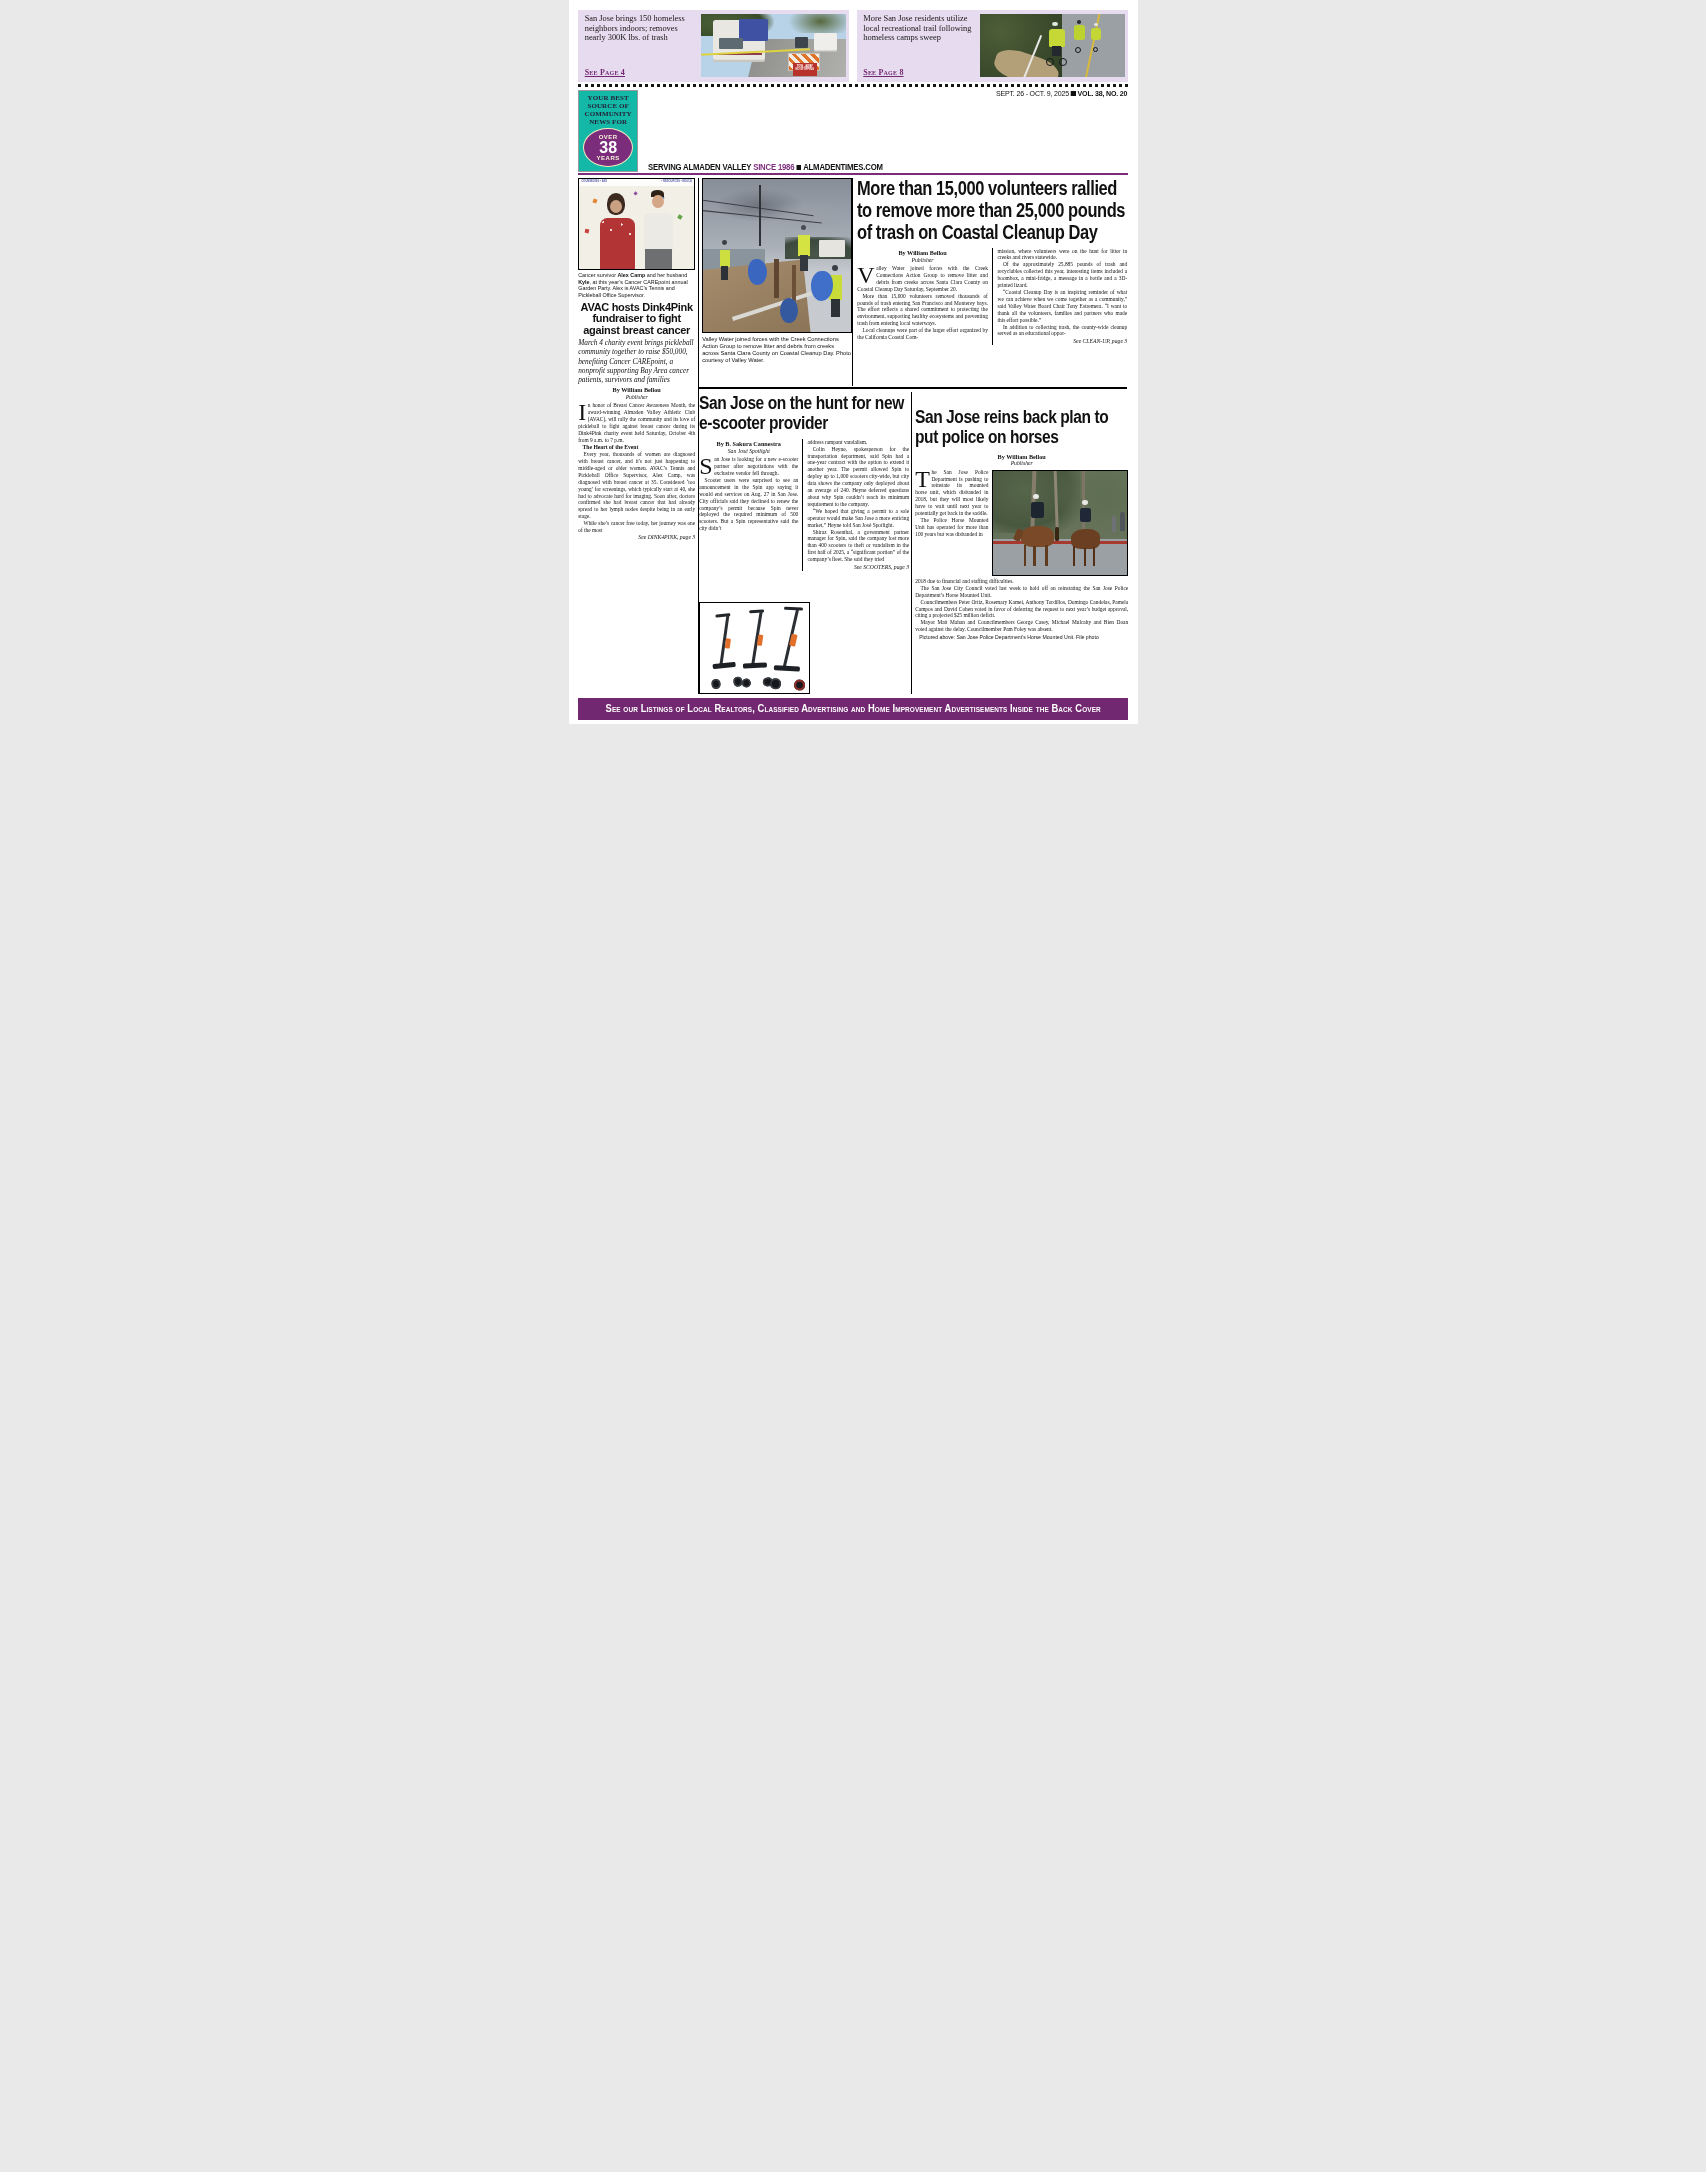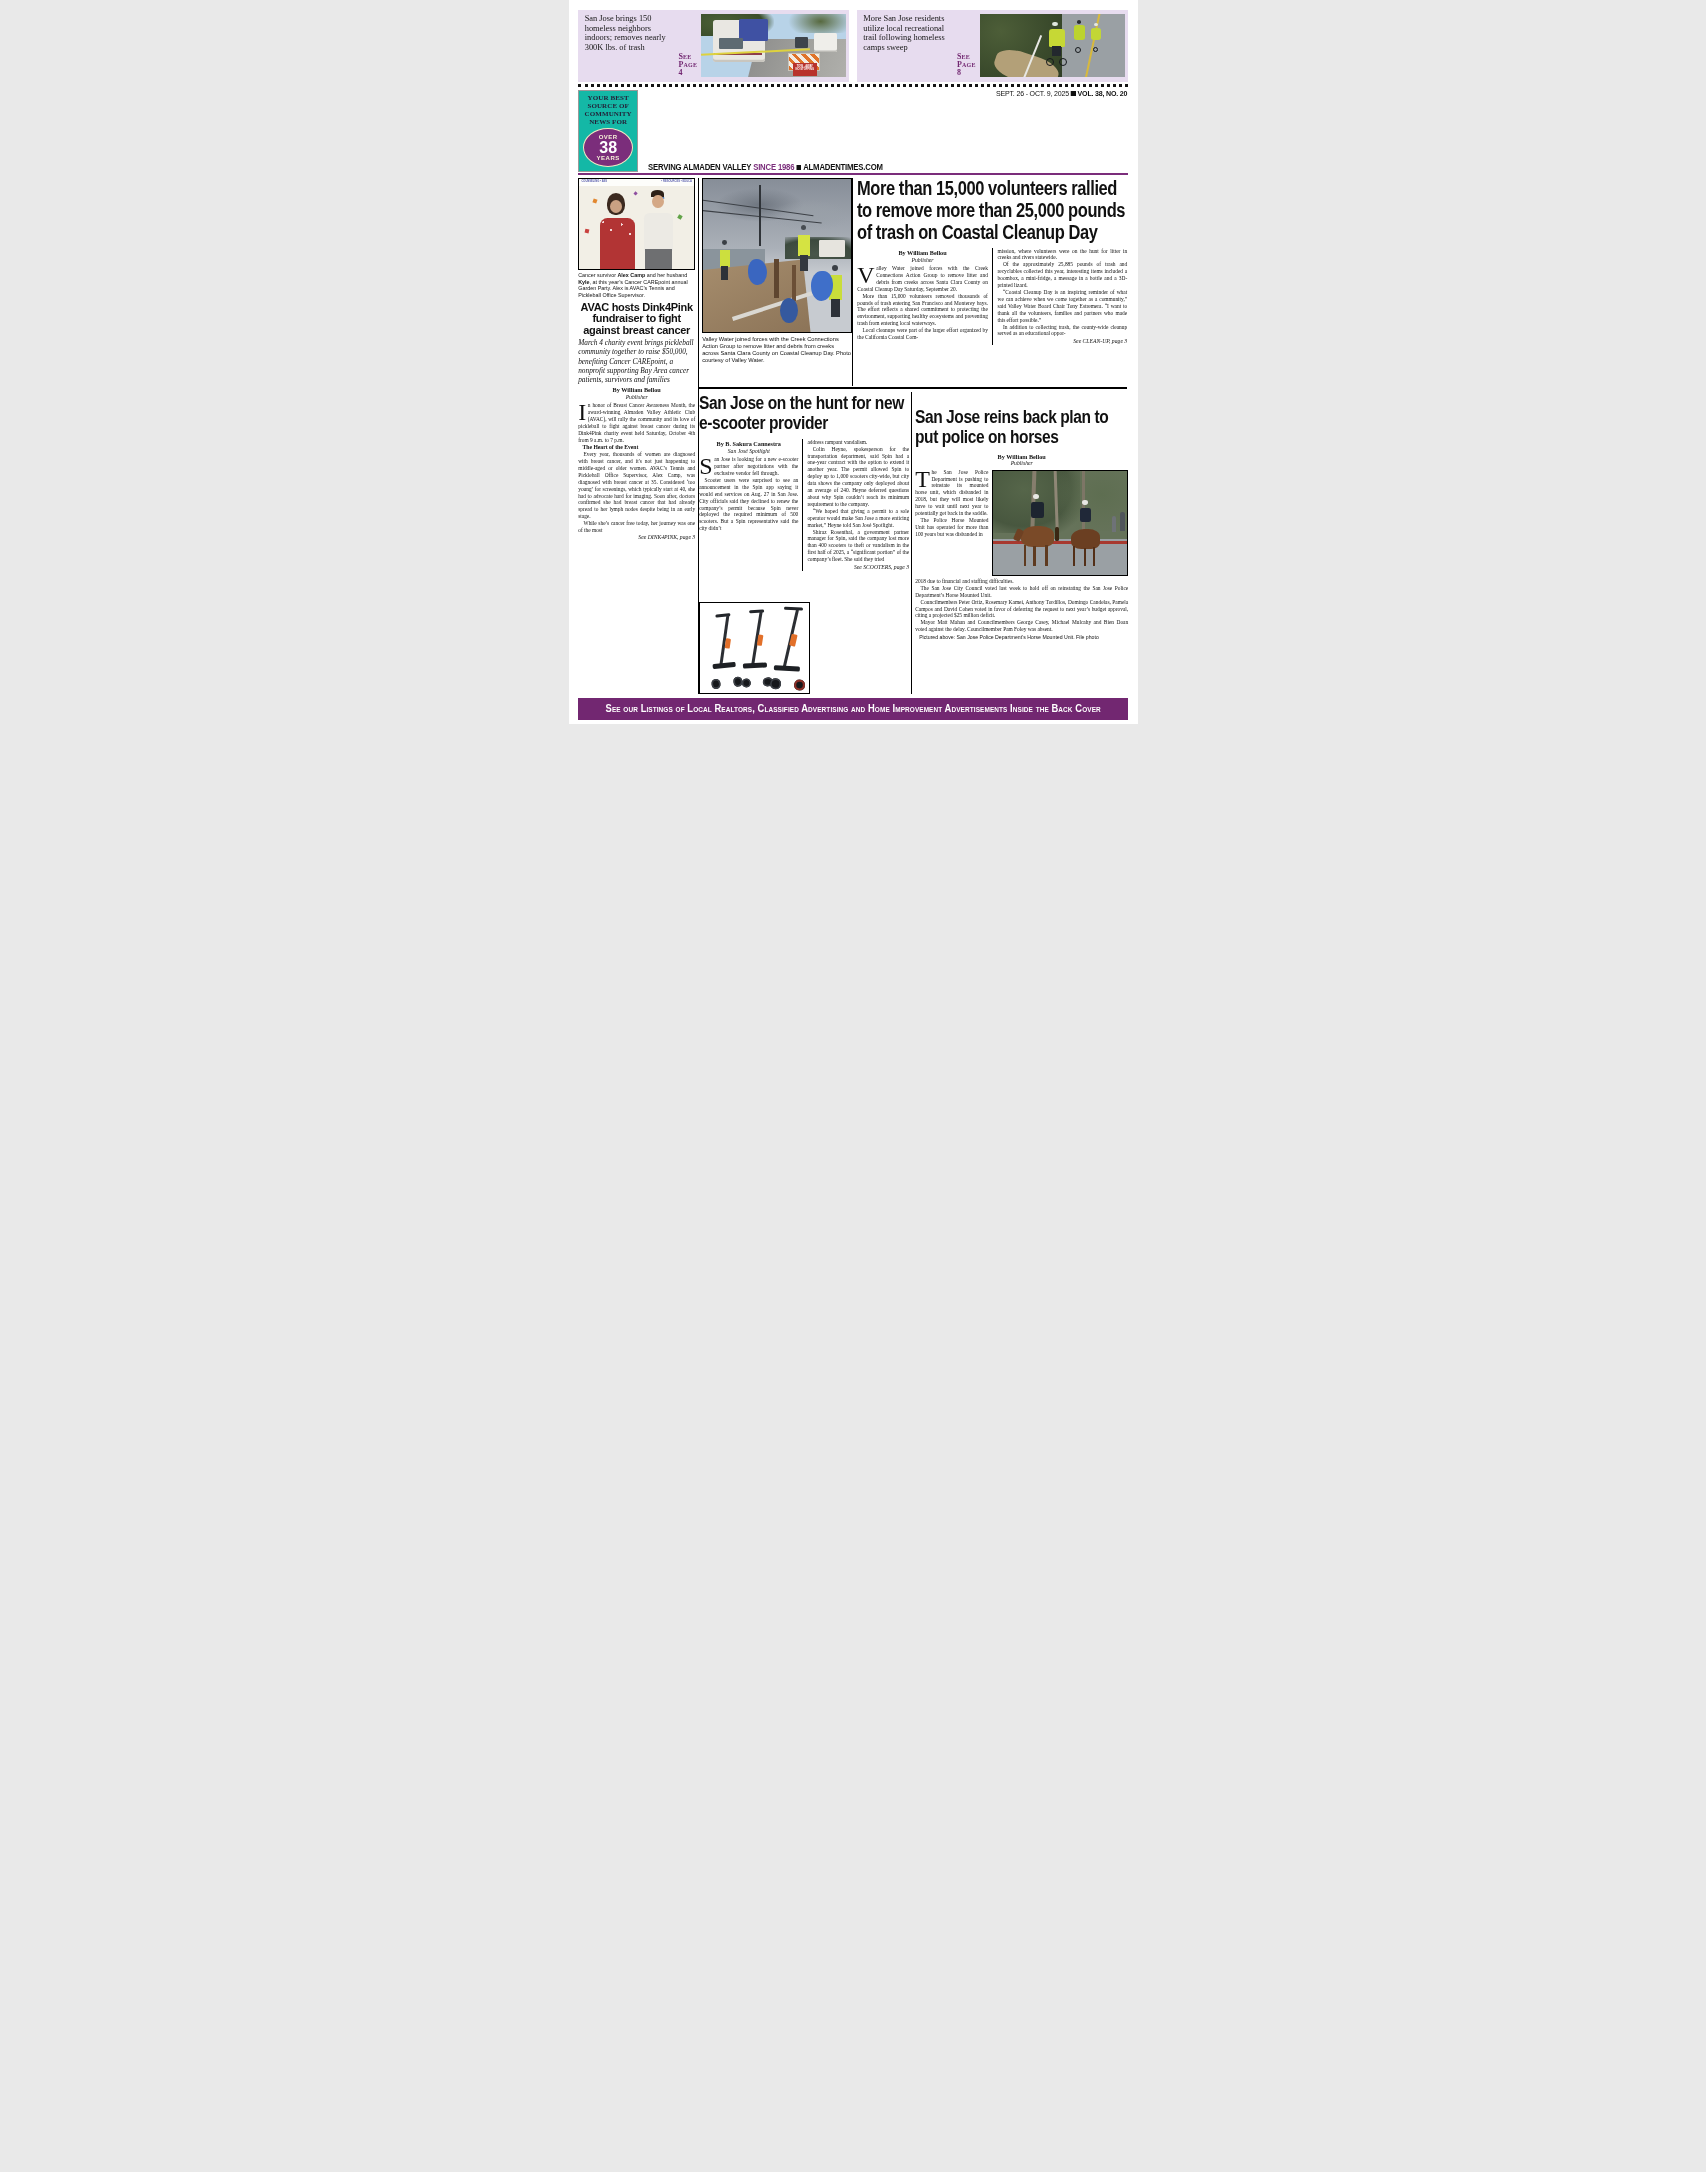--- a/index.html
+++ b/index.html
@@ -8,25 +8,25 @@
     position:relative; width:569px; height:724px; margin:0 auto;
     background:#ffffff; padding:9.7px; overflow:hidden;
     font-family:"Liberation Serif", serif; color:#111;
   }
 
   
   .teaser-row { display:flex; gap:7.5px; height:72px; }
   .teaser {
     flex:1; background:#e7dcef; display:flex; padding:4.3px 3.2px 4.3px 6.5px; gap:4.3px;
   }
-  .teaser-text { width:43%; display:flex; flex-direction:row;justify-content:space-between; }
+  .teaser-text { width:43%; display:flex; flex-direction:column;justify-content:space-between; }
   .teaser-headline { font:400 8.4px/1.15 "Liberation Serif", serif; color:#161616; }
   .see-page {
     margin-top:auto; font:bold 8px/1 "Liberation Serif", serif;
-    font-variant-caps:small-caps; color:#722771; letter-spacing:0.2px;
+    font-variant-caps:small-caps; color:#722771; letter-spacing:0.2px;text-decoration:underline;
   }
   .teaser-photo { flex:1; position:relative; overflow:hidden; background:#b8d3e8; }
 
   
   .dots { border-top:3.8px dotted #151515; height:0; margin:2.7px 0 2.2px; }
 
   
   .masthead { display:flex; height:82px; gap:5.4px; }
   .badge {
     width:60px; background:#14b8a6; border:0.5px solid #9a9a9a;

